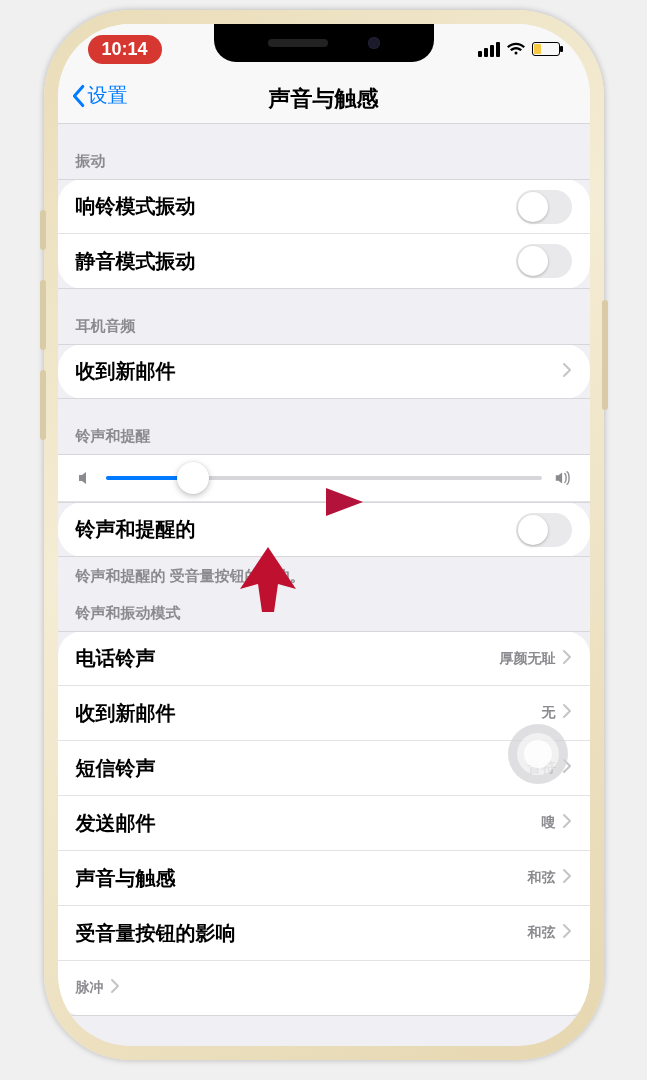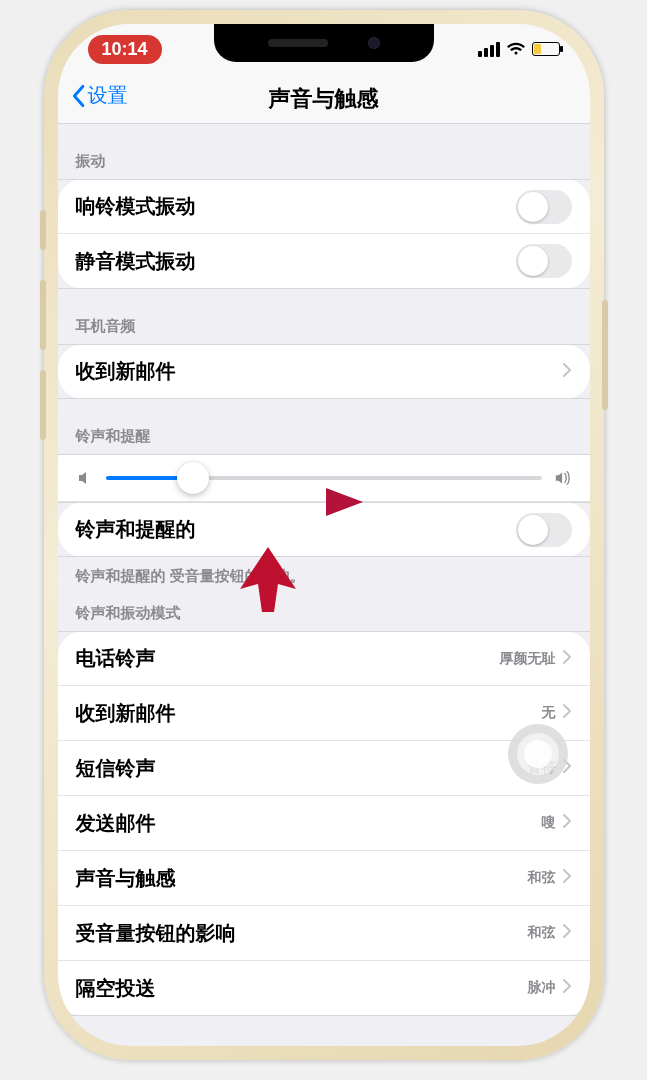--- a/index.html
+++ b/index.html
@@ -355,21 +355,20 @@
               </svg></div>
         </div>
         <div class="row">
           <div class="label">受音量按钮的影响</div>
           <div class="value">和弦</div>
           <div class="chevron"><svg viewBox="0 0 10 16">
                 <path d="M2 2 L8 8 L2 14" stroke-width="2" fill="none" stroke-linecap="round" stroke-linejoin="round"></path>
               </svg></div>
         </div>
         <div class="row">
-          <div class="label">隔空投送</div>
           <div class="value">脉冲</div>
           <div class="chevron"><svg viewBox="0 0 10 16">
                 <path d="M2 2 L8 8 L2 14" stroke-width="2" fill="none" stroke-linecap="round" stroke-linejoin="round"></path>
               </svg></div>
         </div>
       </div>
 
     </div>
 
     <svg class="arrow-right" viewBox="0 0 120 40">

